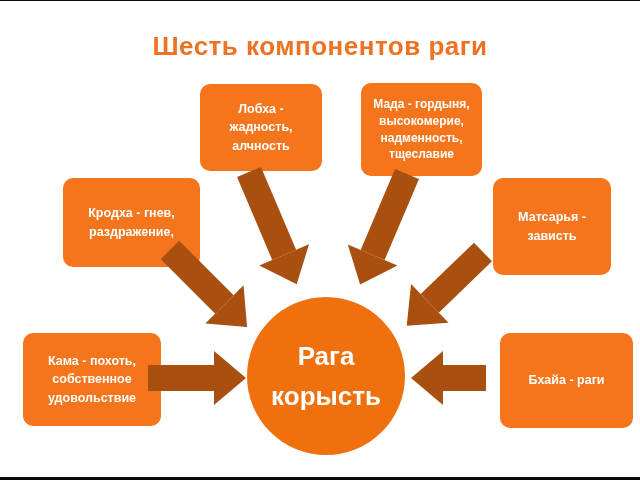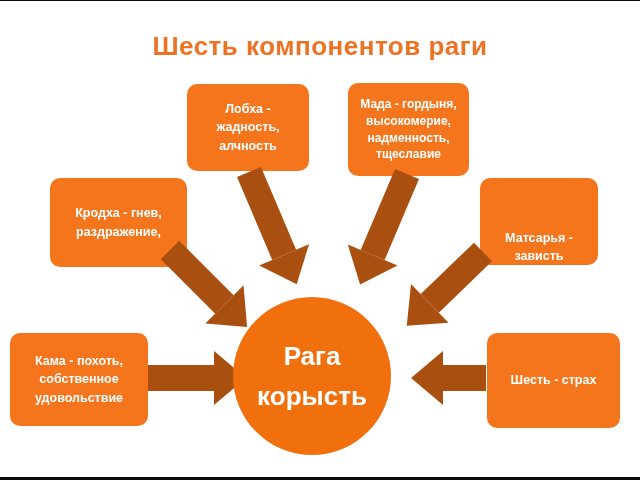--- a/index.html
+++ b/index.html
@@ -23,35 +23,36 @@
     letter-spacing:0.5px;
   }
 
   .box {
     position:absolute;
     background: var(--box-orange,#F5751D);
     border-radius:10px;
     display:flex; align-items:center; justify-content:center;
     padding:0 10px; box-sizing:border-box;
     text-align:center;
+    margin-left:13px;
   }
   .box span {
     color: var(--text-white,#fff);
     font-weight:bold; font-size:12.5px; line-height:1.45;
   }
   .box.lobha    { left:187px; top:84px;  width:122px; height:87px; }
   .box.mada     { left:348px; top:83px;  width:121px; height:93px; padding:0 4px; }
   .box.mada span { font-size:12px; line-height:1.4; }
   .box.krodha   { left:50px;  top:178px; width:137px; height:89px; }
-  .box.matsarya { left:480px; top:178px; width:118px; height:87px;align-items:flex-end; }
+  .box.matsarya { left:480px; top:178px; width:118px; height:97px; }
   .box.kama     { left:10px;  top:333px; width:138px; height:93px; }
   .box.bhaya    { left:487px; top:333px; width:133px; height:95px; }
 
   .circle {
-    position:absolute; left:233px; top:297px; width:158px; height:158px;
+    position:absolute; left:247px; top:297px; width:158px; height:158px;
     background: var(--circle-orange,#F1700E);
     border-radius:50%;
     display:flex; align-items:center; justify-content:flex-end;
     text-align:center;
   }
   .circle span {
     color: var(--text-white,#fff);
     font-size:26px; line-height:1.55; font-weight:bold;
   }
 
@@ -92,21 +93,21 @@
   <div class="box lobha">
     <span>Лобха - жадность, алчность</span>
   </div>
   <div class="box mada">
     <span>Мада - гордыня, высокомерие, надменность, тщеславие</span>
   </div>
   <div class="box matsarya">
     <span>Матсарья - зависть</span>
   </div>
   <div class="box bhaya">
-    <span>Шесть - страх</span>
+    <span>Бхайа - раги</span>
   </div>
 
   <div class="arrow krodha">
     <div class="shaft"></div>
     <div class="head"></div>
   </div>
   <div class="arrow lobha">
     <div class="shaft"></div>
     <div class="head"></div>
   </div>

